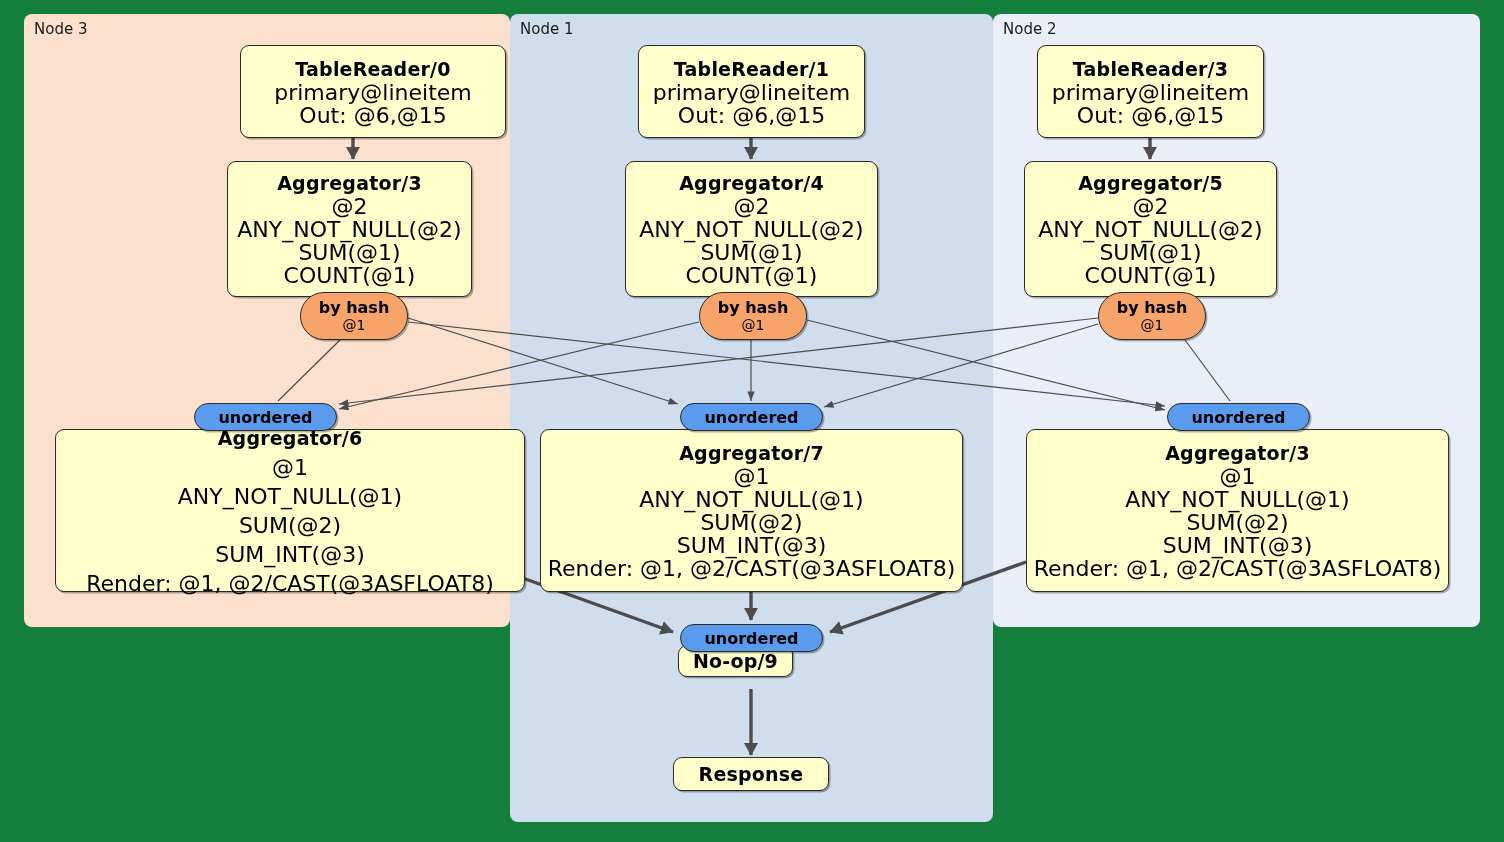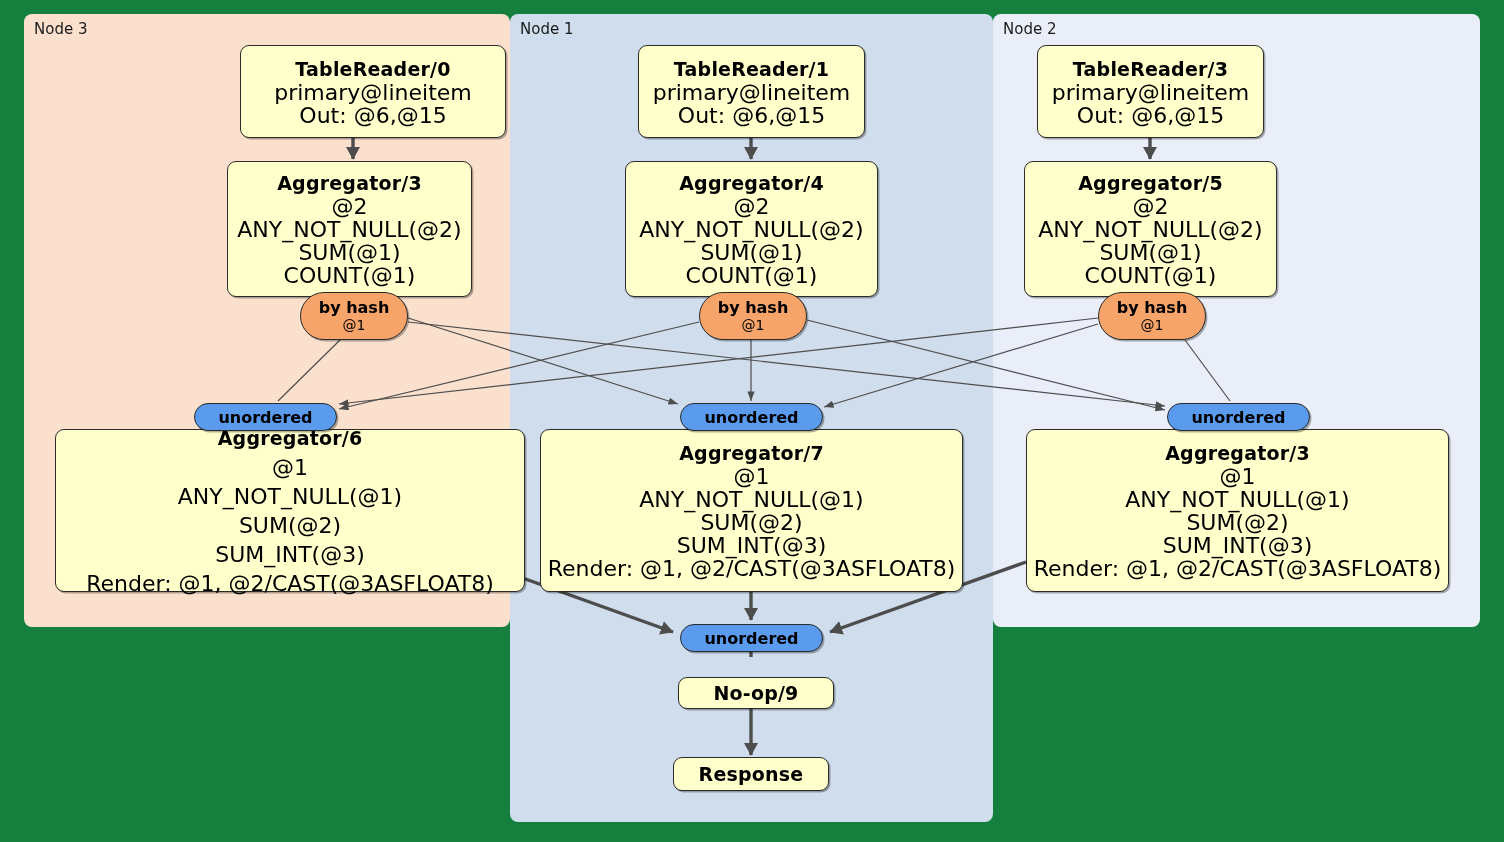--- a/index.html
+++ b/index.html
@@ -135,21 +135,21 @@
         <div class="l">Render: @1, @2/CAST(@3ASFLOAT8)</div>
       </div>
       <div class="nodebox" style="left: 1026px; top: 429px; width: 423px; height: 163px;">
         <div class="t">Aggregator/3</div>
         <div class="l">@1</div>
         <div class="l">ANY_NOT_NULL(@1)</div>
         <div class="l">SUM(@2)</div>
         <div class="l">SUM_INT(@3)</div>
         <div class="l">Render: @1, @2/CAST(@3ASFLOAT8)</div>
       </div>
-      <div class="nodebox" style="left: 678px; top: 677px; width: 156px; height: 32px;">
+      <div class="nodebox" style="left: 678px; top: 645px; width: 115px; height: 32px;">
         <div class="t">No-op/9</div>
       </div>
       <div class="nodebox" style="left: 673px; top: 757px; width: 156px; height: 34px;">
         <div class="t">Response</div>
       </div>
     </div>
   <div id="pills">
       <div class="pill hash" style="left: 300px; top: 292px; width: 108px; height: 48px;">
         <div class="t">by hash</div>
         <div class="l">@1</div>

